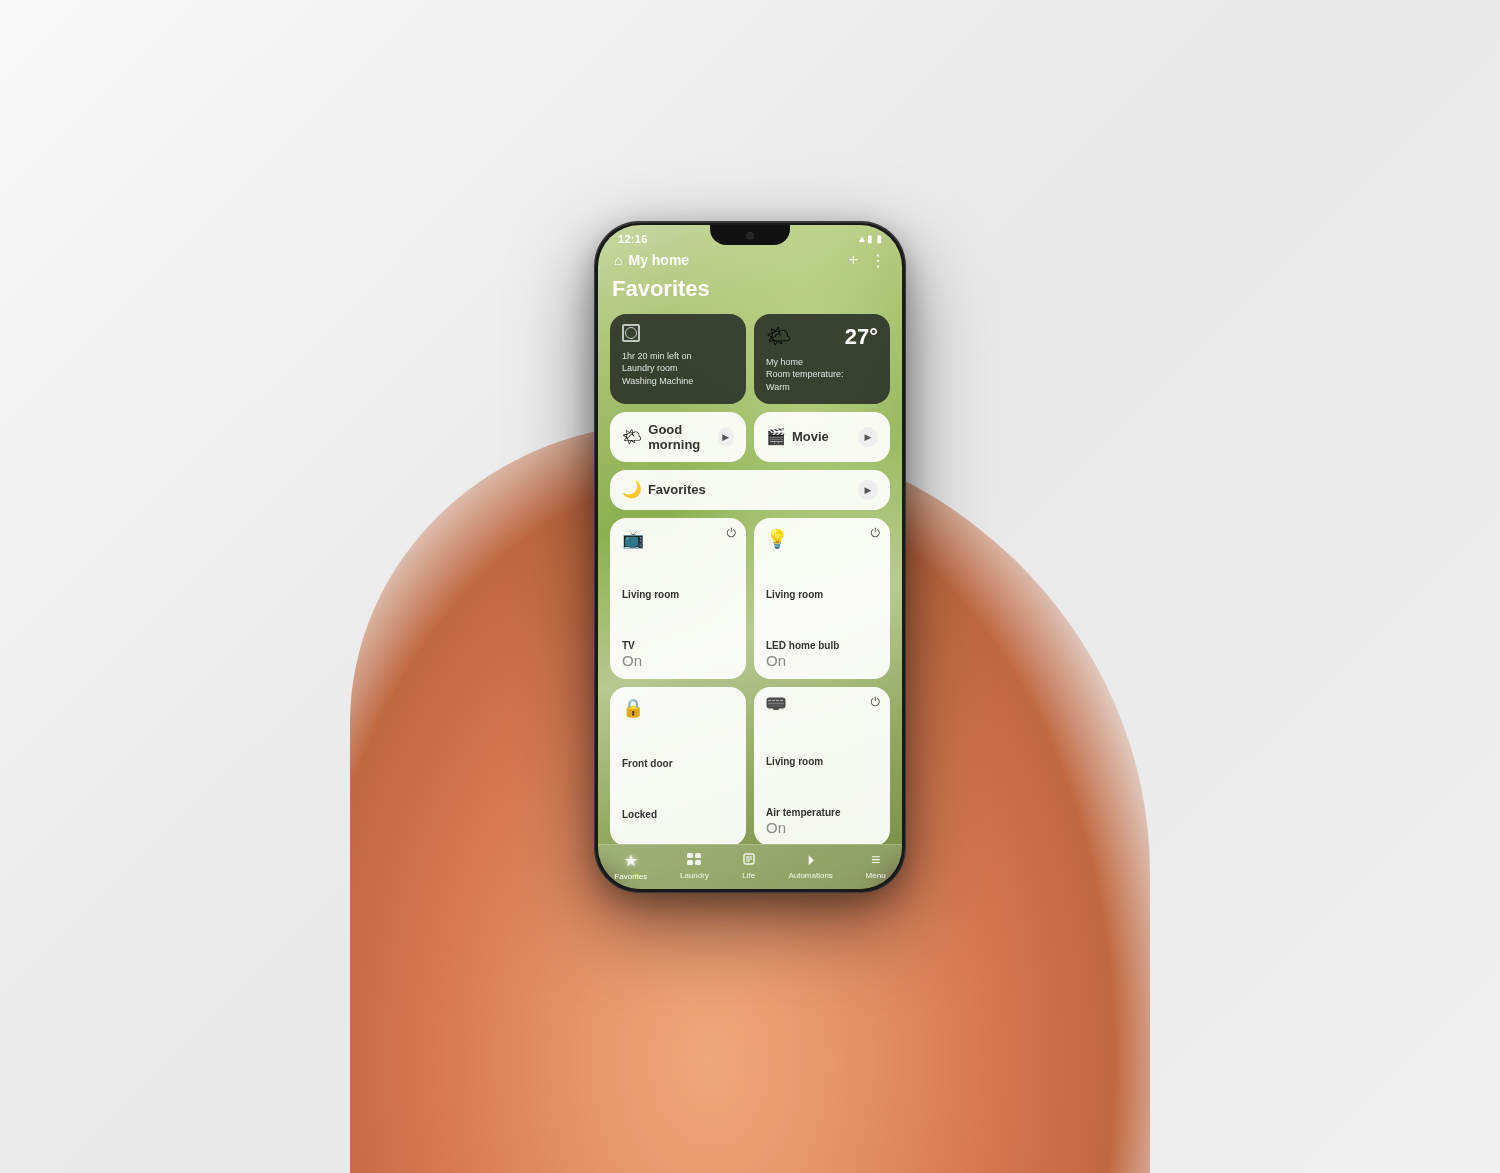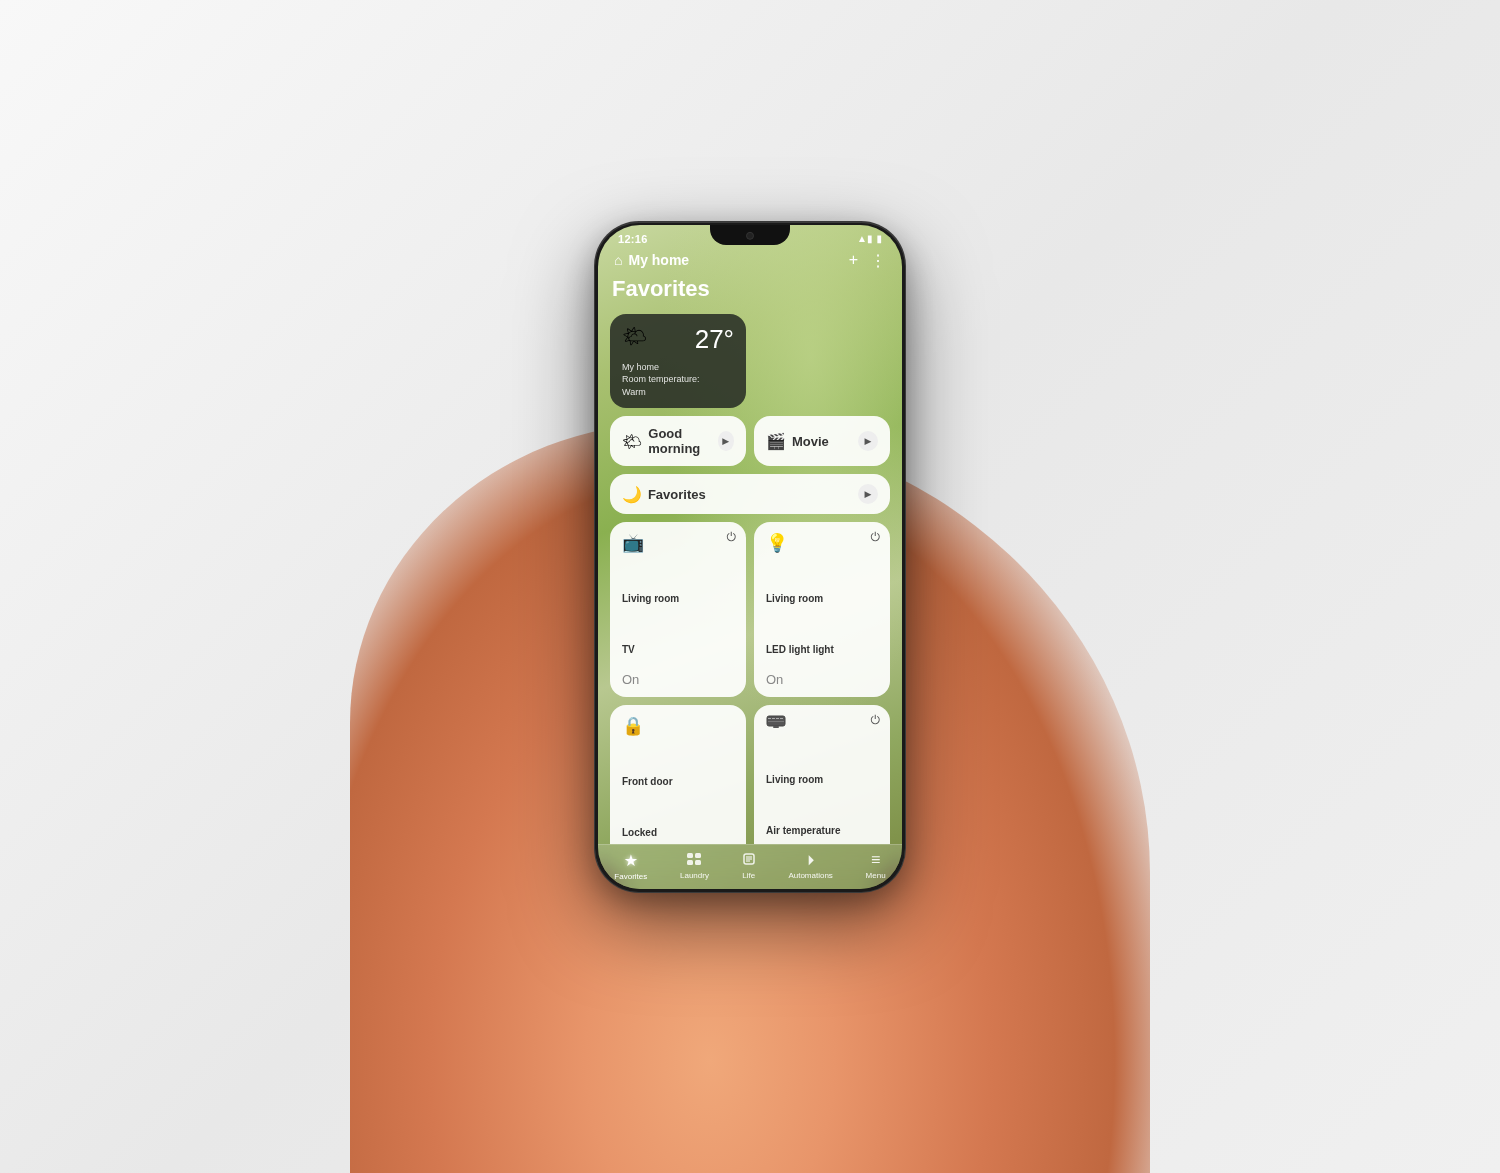--- a/index.html
+++ b/index.html
@@ -224,23 +224,23 @@
 
     .device-name {
       font-size: 10px;
       font-weight: 600;
       color: #333;
       line-height: 1.3;
       margin-top: 38px;
     }
 
     .device-status {
-      font-size: 13px;
+      font-size: 15px;
       color: #888;
-      margin-top: 16px;
+      margin-top: 0;
     }
 
     
     .bottom-nav {
       display: flex;
       justify-content: space-around;
       align-items: center;
       padding: 6px 0 8px;
       background: rgba(255,255,255,0.15);
       backdrop-filter: blur(10px);
@@ -432,25 +432,33 @@
               <span>⋮</span>
             </div>
           </div>
 
           <div class="all-content">
 
             <div class="section-title">Favorites</div>
 
             <div class="top-cards">
 
+              <div class="washing-card">
+                <div class="washer-icon" style="margin-bottom:8px;"></div>
+                <div class="card-label" style="color:rgba(255,255,255,0.85); font-size:9px; line-height:1.4;">
+                  <span>1hr 20 min left on</span><br>
+                  <span>Laundry room</span><br>
+                  <span>Washing Machine</span>
+                </div>
+              </div>
 
               <div class="weather-card">
                 <div style="display:flex; align-items:flex-start; justify-content:space-between;">
                   <span style="font-size:20px;">🌤</span>
-                  <span class="weather-temp" style="position:static; font-size:26px; font-weight:400; color:white;">27°</span>
+                  <span class="weather-temp" style="position:static; font-size:22px; font-weight:700; color:white;">27°</span>
                 </div>
                 <div class="card-label" style="color:rgba(255,255,255,0.85); font-size:9px; line-height:1.4; margin-top:6px;">
                   <span>My home</span><br>
                   <span>Room temperature:</span><br>
                   <span>Warm</span>
                 </div>
               </div>
 
             </div>
 
@@ -501,21 +509,21 @@
                 <div class="device-icon">📺</div>
                 <div class="device-name">Living room</div>
                 <div class="device-name">TV</div>
                 <div class="device-status">On</div>
               </div>
 
               <div class="device-card">
                 <span class="device-power">⏻</span>
                 <div class="device-icon">💡</div>
                 <div class="device-name">Living room</div>
-                <div class="device-name">LED light light</div>
+                <div class="device-name">LED home bulb</div>
                 <div class="device-status">On</div>
               </div>
 
               <div class="device-card">
                 <div class="device-icon">🔒</div>
                 <div class="device-name">Front door</div>
                 <div class="device-name">Locked</div>
               </div>
 
               <div class="device-card">

